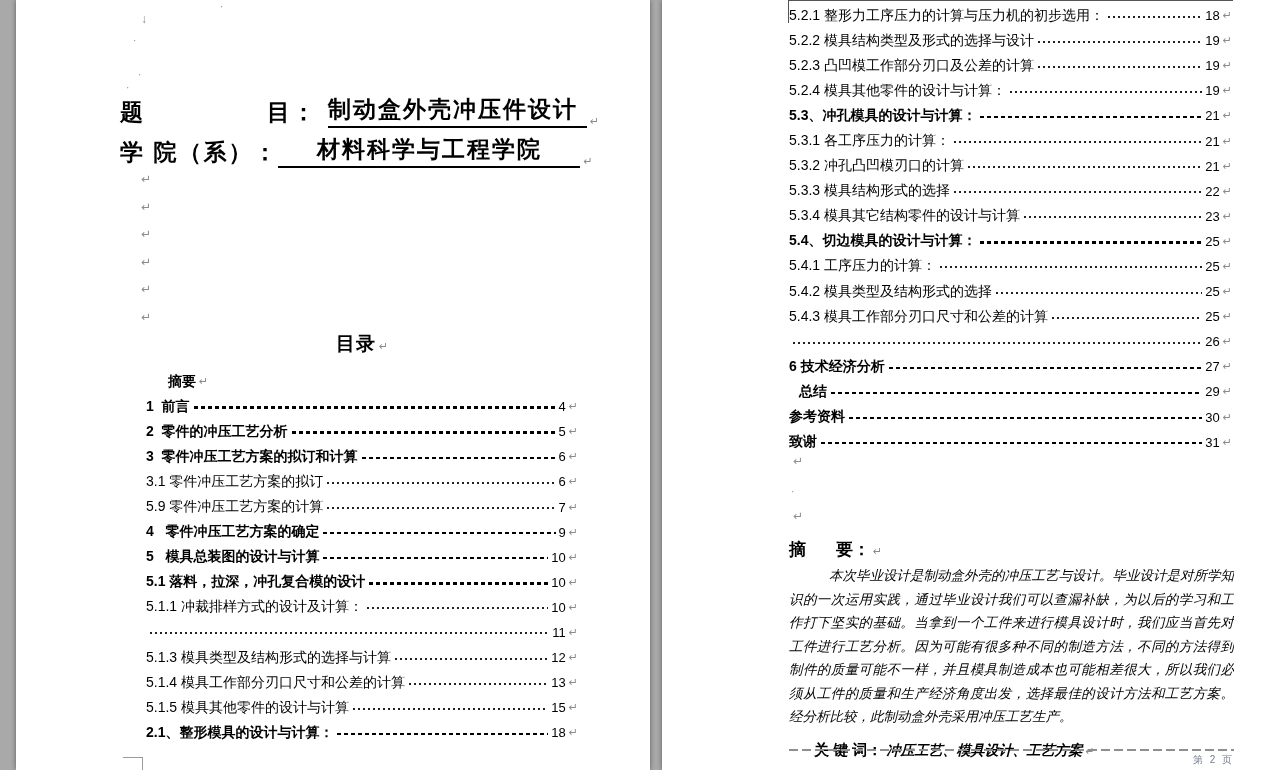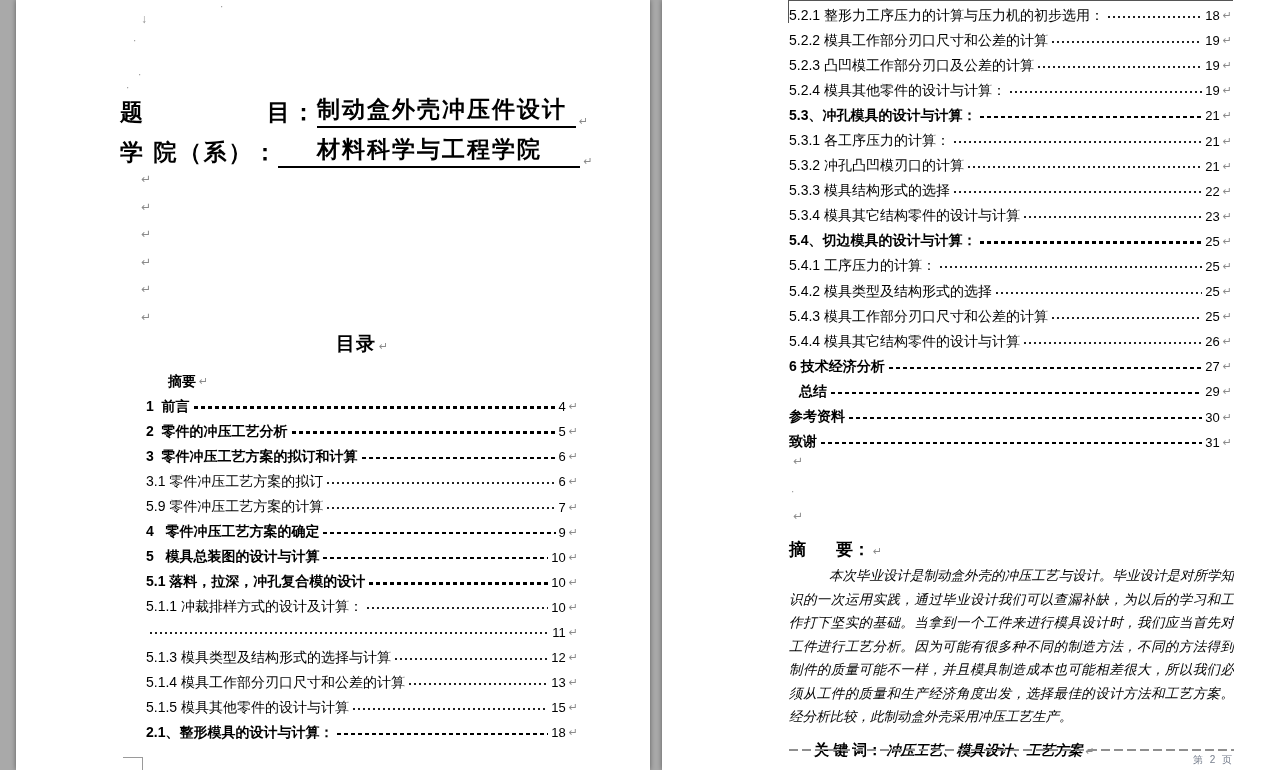--- a/index.html
+++ b/index.html
@@ -21,21 +21,21 @@
   .mark{position:absolute;color:#8f8f8f;font-size:10px;line-height:10px;}
   .mark.arrow{font-size:12px;}
 
   
   .title-block{position:absolute;left:104px;top:94px;width:500px;
     font-weight:bold;font-size:23px;letter-spacing:2px;}
   .t-line{display:flex;align-items:flex-end;height:34px;white-space:pre;}
   .t-line.second{margin-top:4px;height:36px;}
   .t-gap{display:inline-block;width:122px;}
   .uline{display:inline-block;border-bottom:2px solid #000;padding-bottom:1px;}
-  .uline.w1{width:259px;}
+  .uline.w1{width:259px;margin-left:11px;}
   .uline.w2{width:302px;text-align:center;}
   .crlf{color:#8b8b8b;font-size:11px;font-weight:normal;margin-left:3px;letter-spacing:0;}
 
   
   .blank-col{position:absolute;left:125px;top:172px;}
   .blank-col .crlf{display:block;height:27.6px;font-size:12px;margin:0;}
 
   
   .toc-heading{position:absolute;left:130px;top:331px;width:432px;
     text-align:center;font-size:19px;font-weight:bold;letter-spacing:1px;}
@@ -128,33 +128,33 @@
     <div class="corner-mark"></div>
   </div>
 
   <div class="page page-right">
 
     <div class="top-boundary"></div>
     <div class="top-tick"></div>
 
     <div class="toc toc-right" id="toc-right">
         <div class="toc-row"><span class="toc-text">5.2.1 整形力工序压力的计算与压力机的初步选用：</span><span class="leader"></span><span class="pagenum">18</span><span class="crlf">↵</span></div>
-        <div class="toc-row"><span class="toc-text">5.2.2 模具工作部分刃口尺寸和公差的计算</span><span class="leader"></span><span class="pagenum">19</span><span class="crlf">↵</span></div>
+        <div class="toc-row"><span class="toc-text">5.2.2 模具结构类型及形式的选择与设计</span><span class="leader"></span><span class="pagenum">19</span><span class="crlf">↵</span></div>
         <div class="toc-row"><span class="toc-text">5.2.3 凸凹模工作部分刃口及公差的计算</span><span class="leader"></span><span class="pagenum">19</span><span class="crlf">↵</span></div>
         <div class="toc-row"><span class="toc-text">5.2.4 模具其他零件的设计与计算：</span><span class="leader"></span><span class="pagenum">19</span><span class="crlf">↵</span></div>
         <div class="toc-row bold"><span class="toc-text">5.3、冲孔模具的设计与计算：</span><span class="leader"></span><span class="pagenum">21</span><span class="crlf">↵</span></div>
         <div class="toc-row"><span class="toc-text">5.3.1 各工序压力的计算：</span><span class="leader"></span><span class="pagenum">21</span><span class="crlf">↵</span></div>
         <div class="toc-row"><span class="toc-text">5.3.2 冲孔凸凹模刃口的计算</span><span class="leader"></span><span class="pagenum">21</span><span class="crlf">↵</span></div>
         <div class="toc-row"><span class="toc-text">5.3.3 模具结构形式的选择</span><span class="leader"></span><span class="pagenum">22</span><span class="crlf">↵</span></div>
         <div class="toc-row"><span class="toc-text">5.3.4 模具其它结构零件的设计与计算</span><span class="leader"></span><span class="pagenum">23</span><span class="crlf">↵</span></div>
         <div class="toc-row bold"><span class="toc-text">5.4、切边模具的设计与计算：</span><span class="leader"></span><span class="pagenum">25</span><span class="crlf">↵</span></div>
         <div class="toc-row"><span class="toc-text">5.4.1 工序压力的计算：</span><span class="leader"></span><span class="pagenum">25</span><span class="crlf">↵</span></div>
         <div class="toc-row"><span class="toc-text">5.4.2 模具类型及结构形式的选择</span><span class="leader"></span><span class="pagenum">25</span><span class="crlf">↵</span></div>
         <div class="toc-row"><span class="toc-text">5.4.3 模具工作部分刃口尺寸和公差的计算</span><span class="leader"></span><span class="pagenum">25</span><span class="crlf">↵</span></div>
-        <div class="toc-row"><span class="toc-text">5.4.4 模具其它结构零件的设计与计算</span><span class="leader"></span><span class="pagenum">26</span><span class="crlf">↵</span></div>
+        <div class="toc-row"><span class="leader"></span><span class="pagenum">26</span><span class="crlf">↵</span></div>
         <div class="toc-row bold"><span class="toc-text">6 技术经济分析</span><span class="leader"></span><span class="pagenum">27</span><span class="crlf">↵</span></div>
         <div class="toc-row bold" style="padding-left: 10px;"><span class="toc-text">总结</span><span class="leader"></span><span class="pagenum">29</span><span class="crlf">↵</span></div>
         <div class="toc-row bold"><span class="toc-text">参考资料</span><span class="leader"></span><span class="pagenum">30</span><span class="crlf">↵</span></div>
         <div class="toc-row bold"><span class="toc-text">致谢</span><span class="leader"></span><span class="pagenum">31</span><span class="crlf">↵</span></div>
       </div>
 
     <span class="mark" style="left:131px;top:456px;font-size:12px;">↵</span>
     <span class="mark" style="left:129px;top:487px;">·</span>
     <span class="mark" style="left:131px;top:511px;font-size:12px;">↵</span>
 

